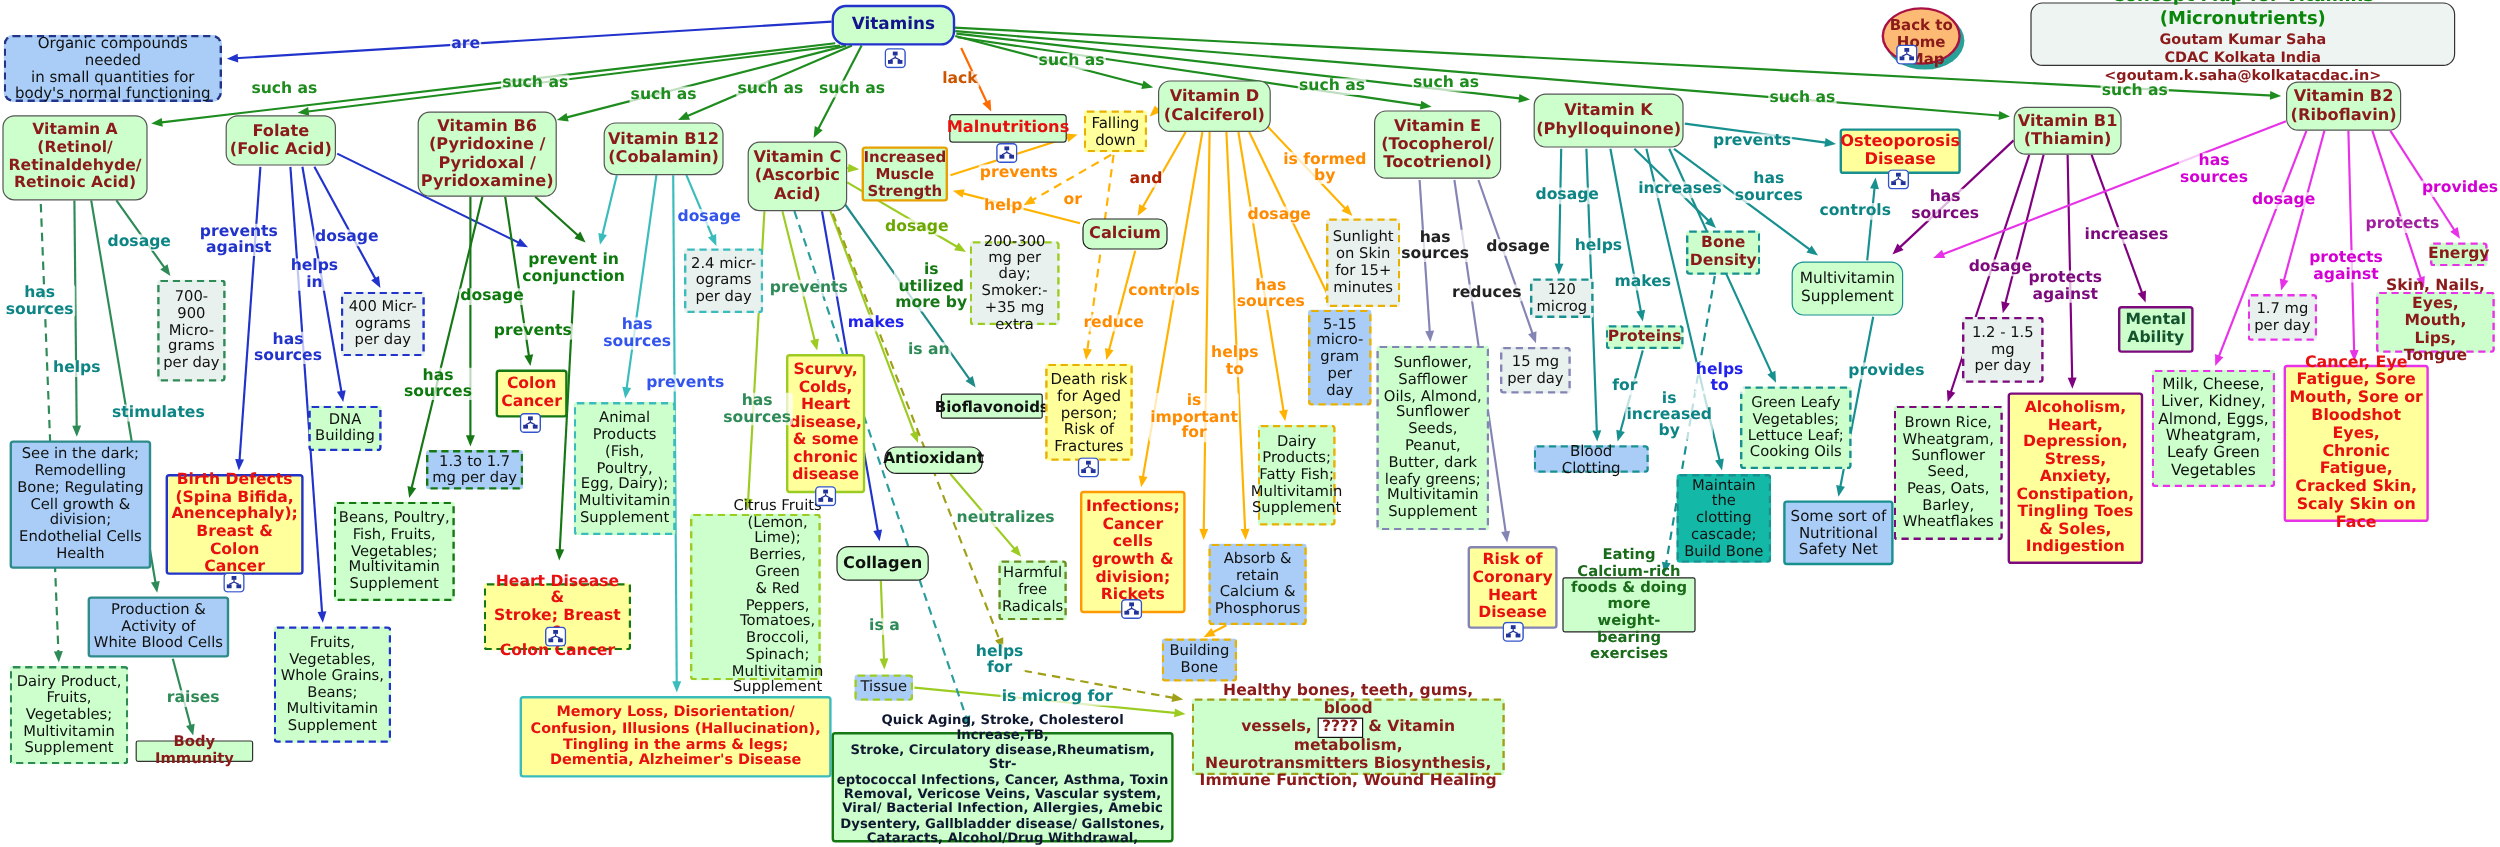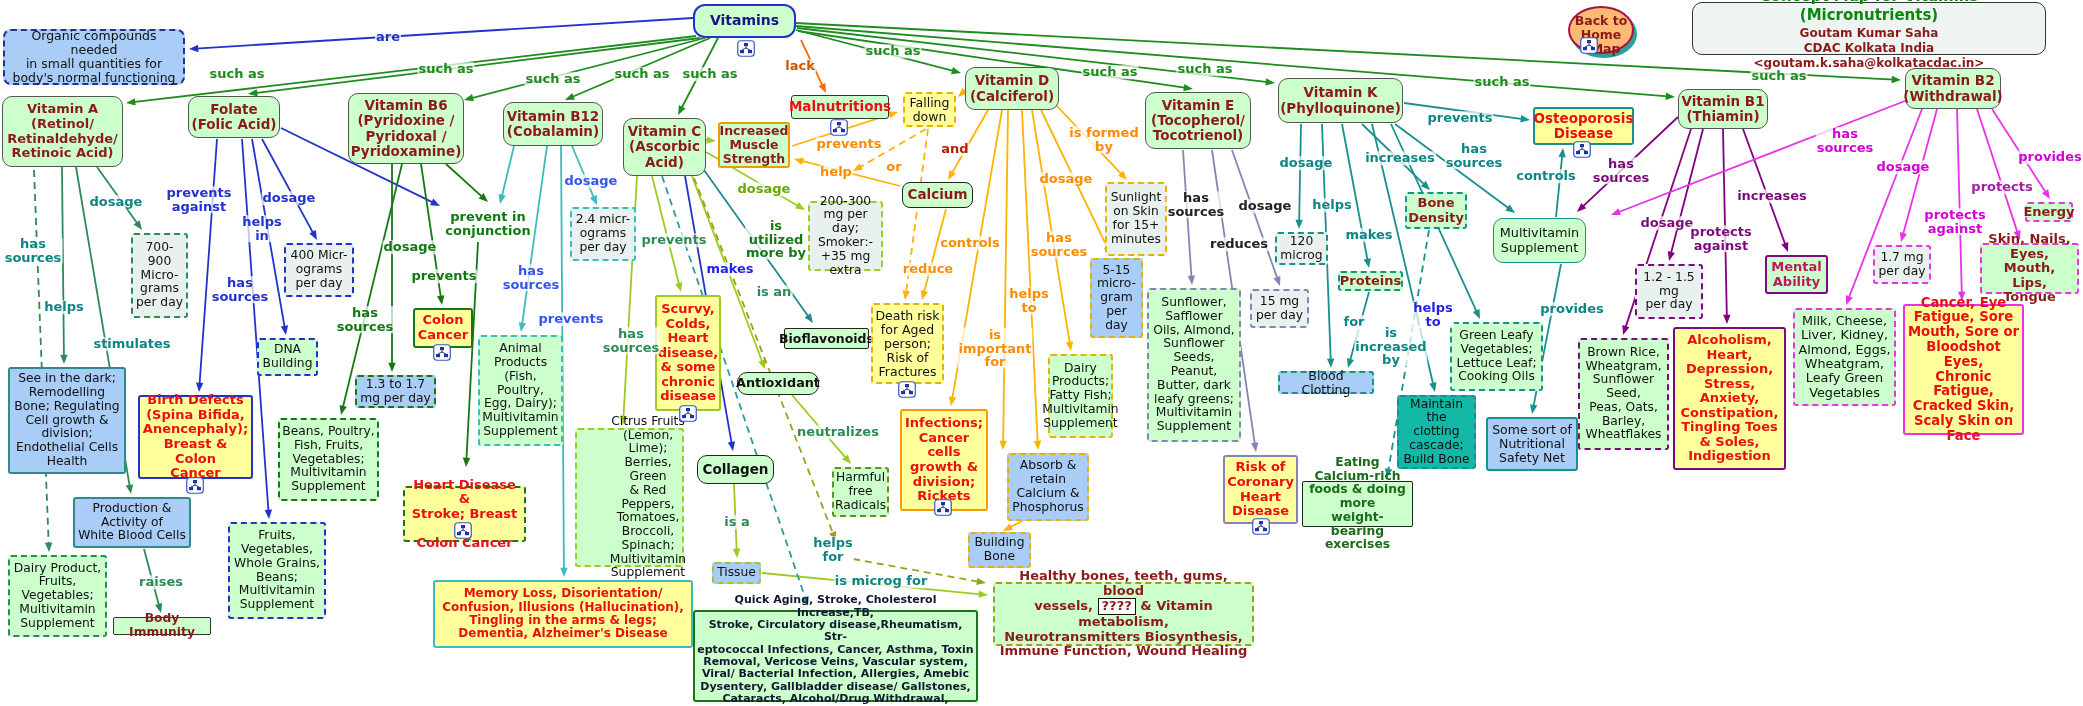--- a/index.html
+++ b/index.html
@@ -213,21 +213,21 @@
     <div class="n" style="left: 965px; top: 67px; width: 94px; height: 43px; background: rgb(204, 255, 204); color: rgb(139, 26, 26); font-size: 13.5px; border: 1.3px solid rgb(85, 85, 85); border-radius: 10px; font-weight: bold;">Vitamin D
 (Calciferol)</div>
     <div class="n" style="left: 1145px; top: 92px; width: 106px; height: 57px; background: rgb(204, 255, 204); color: rgb(139, 26, 26); font-size: 13.5px; border: 1.3px solid rgb(85, 85, 85); border-radius: 10px; font-weight: bold;">Vitamin E
 (Tocopherol/
 Tocotrienol)</div>
     <div class="n" style="left: 1278px; top: 78px; width: 125px; height: 45px; background: rgb(204, 255, 204); color: rgb(139, 26, 26); font-size: 13.5px; border: 1.3px solid rgb(85, 85, 85); border-radius: 10px; font-weight: bold;">Vitamin K
 (Phylloquinone)</div>
     <div class="n" style="left: 1678px; top: 89px; width: 90px; height: 40px; background: rgb(204, 255, 204); color: rgb(139, 26, 26); font-size: 13.5px; border: 1.3px solid rgb(85, 85, 85); border-radius: 10px; font-weight: bold;">Vitamin B1
 (Thiamin)</div>
     <div class="n" style="left: 1905px; top: 68px; width: 96px; height: 41px; background: rgb(204, 255, 204); color: rgb(139, 26, 26); font-size: 13.5px; border: 1.3px solid rgb(85, 85, 85); border-radius: 10px; font-weight: bold;">Vitamin B2
-(Withdrawal)</div>
+(Riboflavin)</div>
     <div class="n" style="left: 791px; top: 95px; width: 98px; height: 24px; background: rgb(204, 255, 204); color: rgb(232, 16, 16); font-size: 13.5px; border: 1.3px solid rgb(51, 51, 51); border-radius: 3px; font-weight: bold;">Malnutritions</div>
     <div class="n" style="left: 718px; top: 122px; width: 72px; height: 46px; background: rgb(204, 255, 204); color: rgb(139, 26, 26); font-size: 12.5px; border: 2px solid rgb(232, 160, 0); border-radius: 3px; font-weight: bold;">Increased
 Muscle
 Strength</div>
     <div class="n" style="left: 903px; top: 92px; width: 53px; height: 35px; background: rgb(255, 255, 156); color: rgb(17, 17, 17); font-size: 12.5px; border: 2px dashed rgb(232, 176, 0); border-radius: 3px;">Falling
 down</div>
     <div class="n" style="left: 902px; top: 182px; width: 71px; height: 26px; background: rgb(204, 255, 204); color: rgb(139, 26, 26); font-size: 13.5px; border: 1.5px solid rgb(34, 34, 34); border-radius: 8px; font-weight: bold;">Calcium</div>
     <div class="n" style="left: 808px; top: 201px; width: 75px; height: 70px; background: rgb(233, 241, 238); color: rgb(17, 17, 17); font-size: 12.3px; border: 2px dashed rgb(156, 204, 34); border-radius: 3px;">200-300
 mg per day;
 Smoker:-
@@ -407,21 +407,21 @@
 per day</div>
     <div class="n" style="left: 1673px; top: 327px; width: 113px; height: 143px; background: rgb(255, 255, 156); color: rgb(232, 16, 16); font-size: 13px; border: 2px solid rgb(124, 10, 124); border-radius: 3px; font-weight: bold;">Alcoholism,
 Heart,
 Depression,
 Stress,
 Anxiety,
 Constipation,
 Tingling Toes
 &amp; Soles,
 Indigestion</div>
-    <div class="n" style="left: 1765px; top: 255px; width: 63px; height: 39px; background: rgb(204, 255, 204); color: #be185d; font-size: 13px; border: 2px solid rgb(124, 10, 124); border-radius: 3px; font-weight: bold;">Mental
+    <div class="n" style="left: 1765px; top: 255px; width: 63px; height: 39px; background: rgb(204, 255, 204); color: #14532d; font-size: 13px; border: 2px solid rgb(124, 10, 124); border-radius: 3px; font-weight: bold;">Mental
 Ability</div>
     <div class="n" style="left: 1578px; top: 338px; width: 91px; height: 112px; background: rgb(204, 255, 204); color: rgb(17, 17, 17); font-size: 12.3px; border: 2px dashed rgb(124, 10, 124); border-radius: 3px;">Brown Rice,
 Wheatgram,
 Sunflower
 Seed,
 Peas, Oats,
 Barley,
 Wheatflakes</div>
     <div class="n" style="left: 1873px; top: 245px; width: 58px; height: 39px; background: rgb(233, 241, 238); color: rgb(17, 17, 17); font-size: 12.3px; border: 2px dashed rgb(232, 50, 232); border-radius: 3px;">1.7 mg
 per day</div>
@@ -468,21 +468,21 @@
 against</div>
     <div class="lbl" style="left: 289px; top: 198px; color: rgb(34, 51, 204);">dosage</div>
     <div class="lbl" style="left: 262px; top: 229px; color: rgb(34, 51, 204);">helps
 in</div>
     <div class="lbl" style="left: 240px; top: 290px; color: rgb(34, 51, 204);">has
 sources</div>
     <div class="lbl" style="left: 410px; top: 247px; color: rgb(14, 122, 14);">dosage</div>
     <div class="lbl" style="left: 444px; top: 276px; color: rgb(14, 122, 14);">prevents</div>
     <div class="lbl" style="left: 365px; top: 320px; color: rgb(14, 122, 14);">has
 sources</div>
-    <div class="lbl" style="left: 488px; top: 224px; color: rgb(14, 122, 14);">prevent in
+    <div class="lbl" style="left: 478px; top: 224px; color: rgb(14, 122, 14);">prevent in
 conjunction</div>
     <div class="lbl" style="left: 591px; top: 181px; color: rgb(51, 85, 238);">dosage</div>
     <div class="lbl" style="left: 531px; top: 278px; color: rgb(51, 85, 238);">has
 sources</div>
     <div class="lbl" style="left: 571px; top: 319px; color: rgb(51, 85, 238);">prevents</div>
     <div class="lbl" style="left: 764px; top: 189px; color: rgb(106, 168, 0);">dosage</div>
     <div class="lbl" style="left: 674px; top: 240px; color: rgb(46, 139, 87);">prevents</div>
     <div class="lbl" style="left: 631px; top: 341px; color: rgb(46, 139, 87);">has
 sources</div>
     <div class="lbl" style="left: 730px; top: 269px; color: rgb(34, 34, 238);">makes</div>

